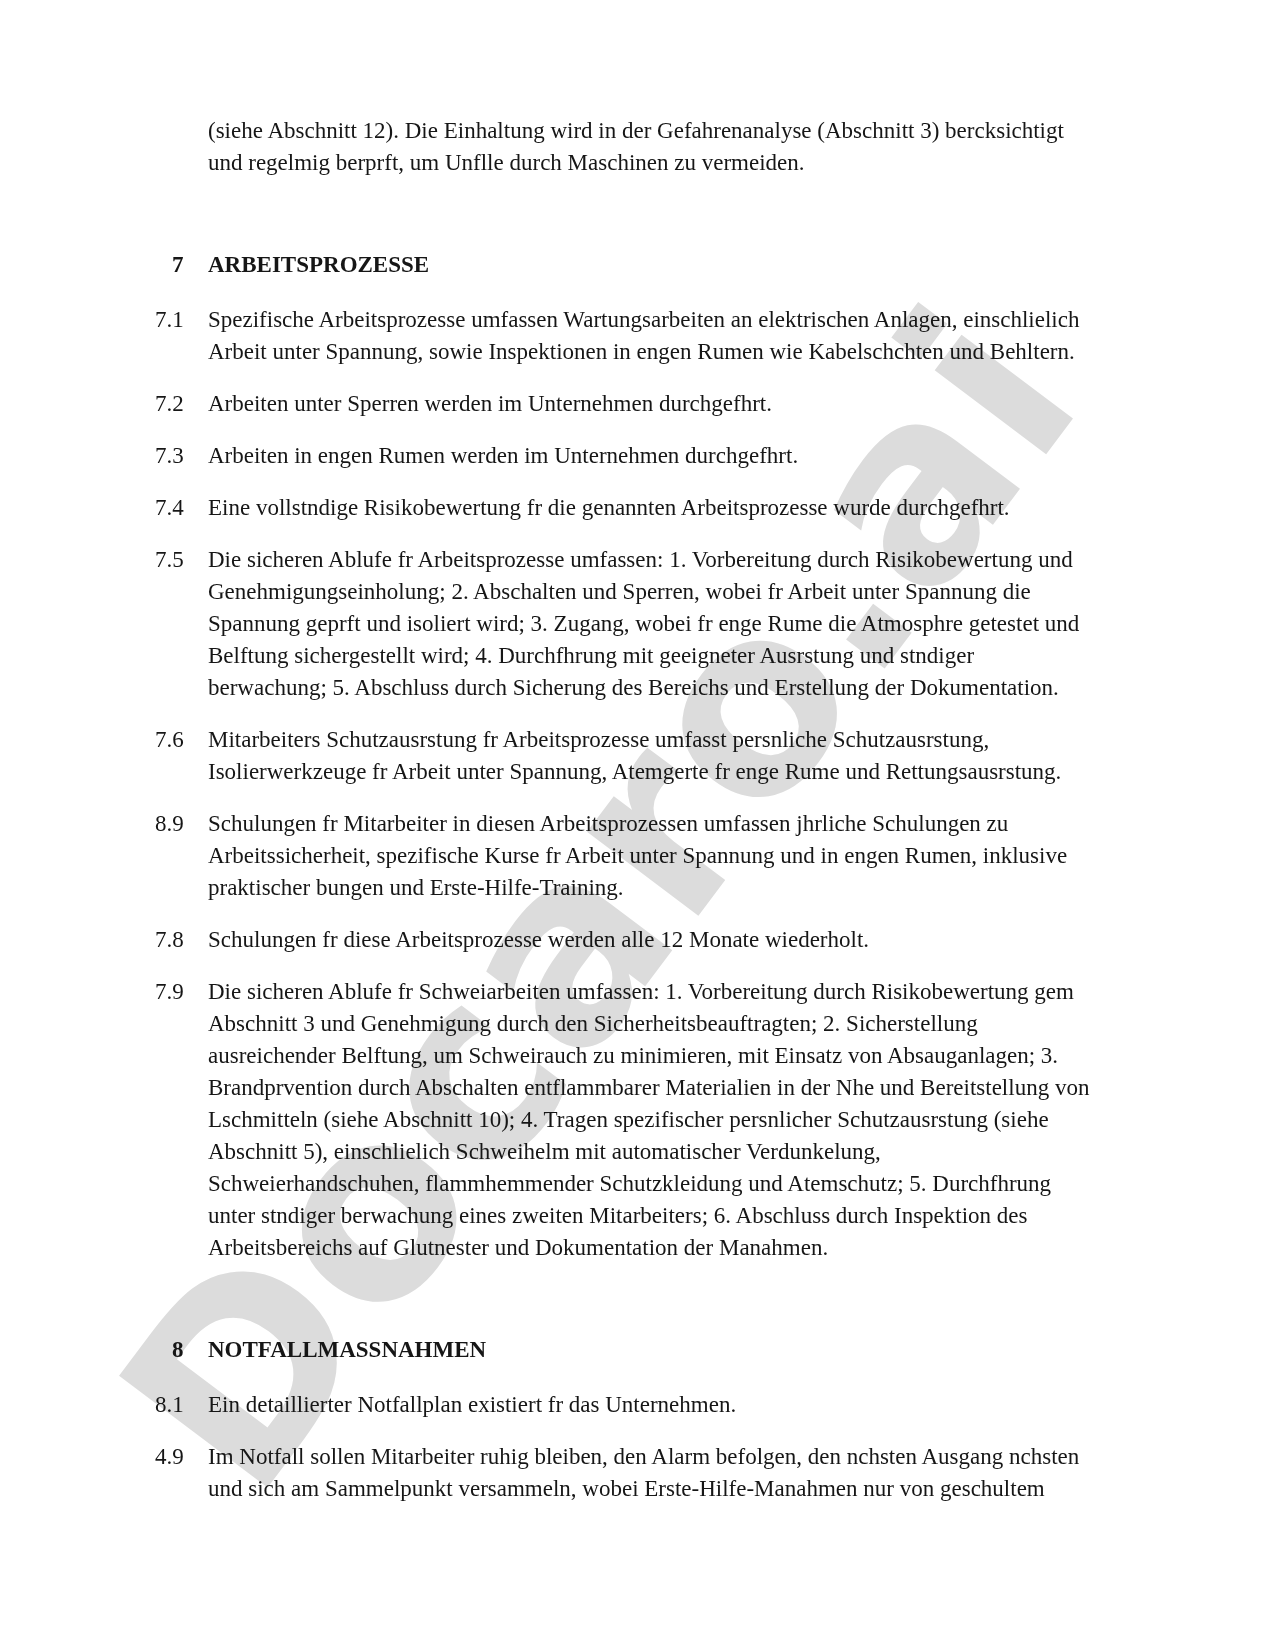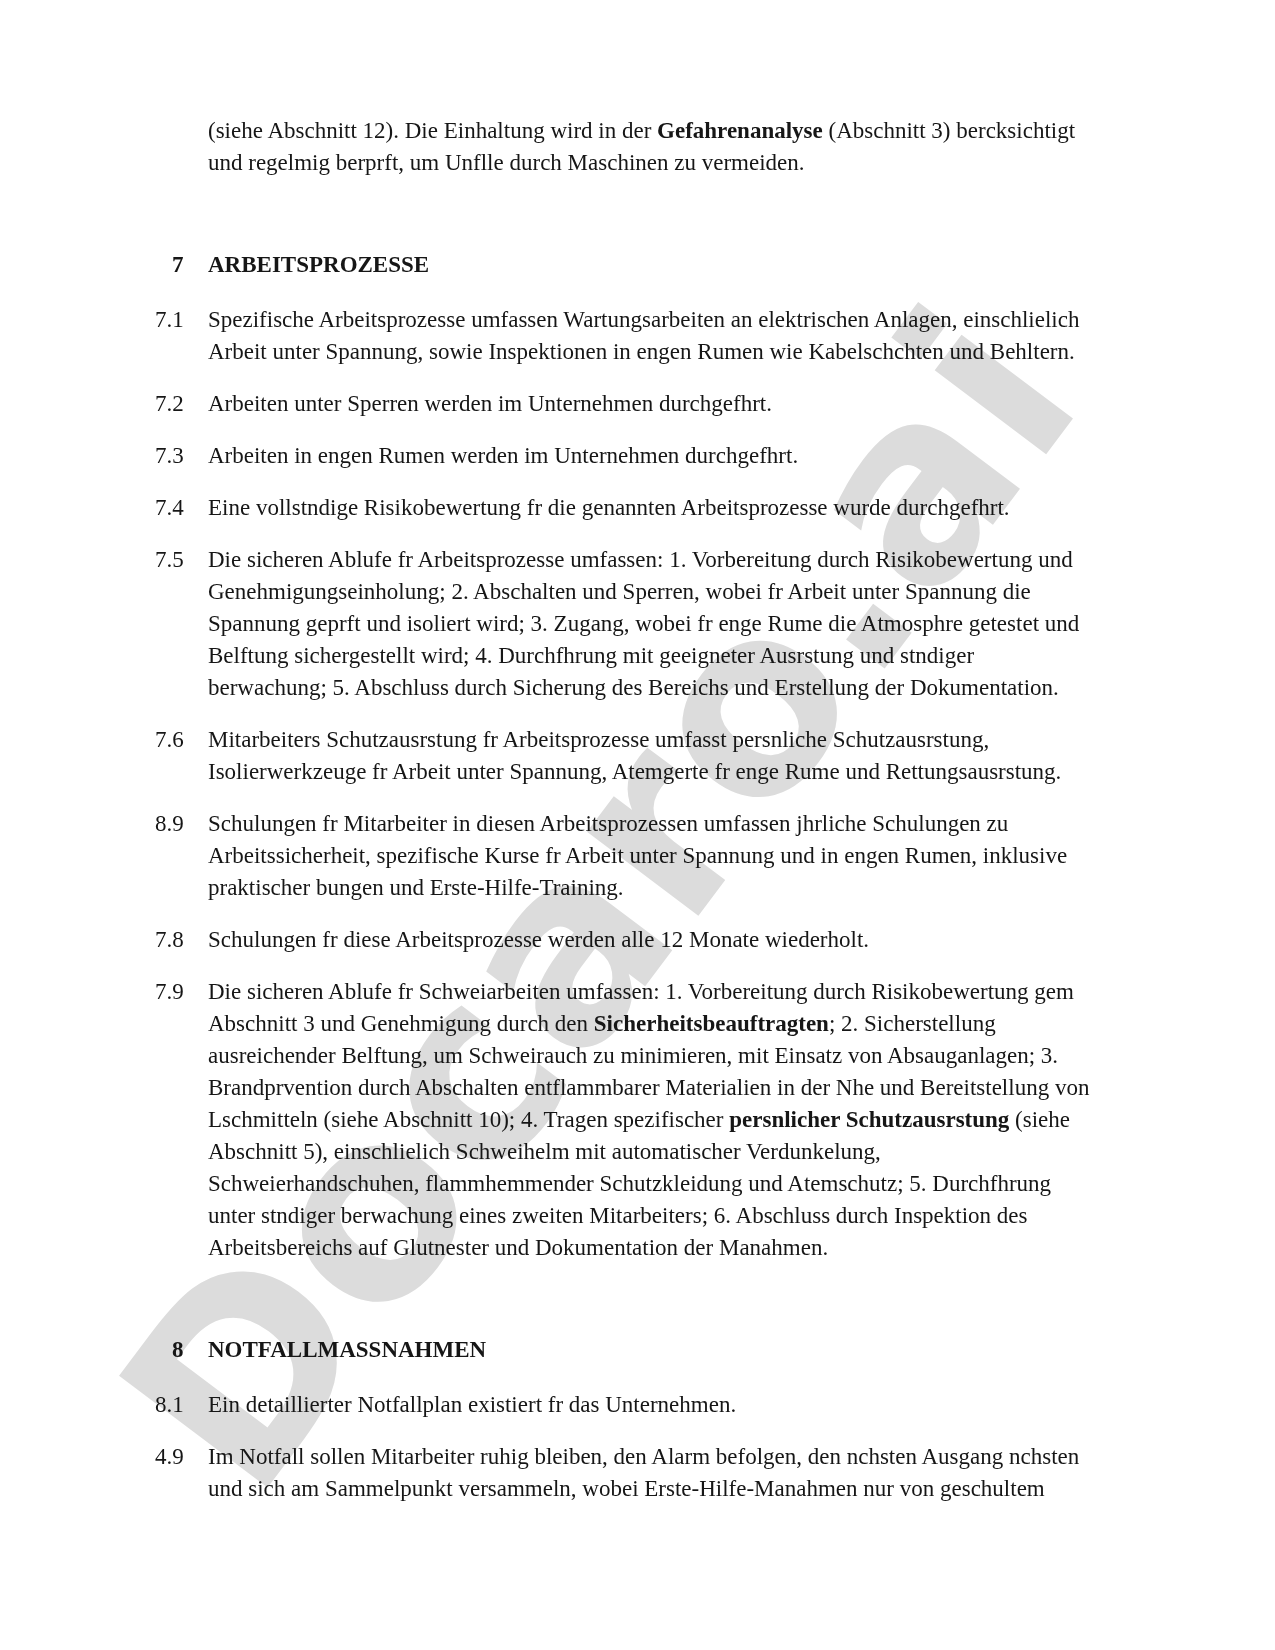--- a/index.html
+++ b/index.html
@@ -52,21 +52,21 @@
     margin: 0 180px 20px 155px;
     justify-content: flex-end;
   }
   .item .item-num {
     width: 53px;
     flex-shrink: 0;
   }
   .item .item-text {
     flex: 1;
   }
-  strong { font-weight: bold; }
+  strong { font-weight: normal; }
 </style>
 </head>
 <body>
 
 <div class="page">
   <div class="watermark" style="color: rgb(220, 220, 220);">Docaro.ai</div>
 
   <div class="content">
     <p class="intro">(siehe Abschnitt 12). Die Einhaltung wird in der <strong>Gefahrenanalyse</strong> (Abschnitt 3) bercksichtigt und regelmig berprft, um Unflle durch Maschinen zu vermeiden.</p>
 

